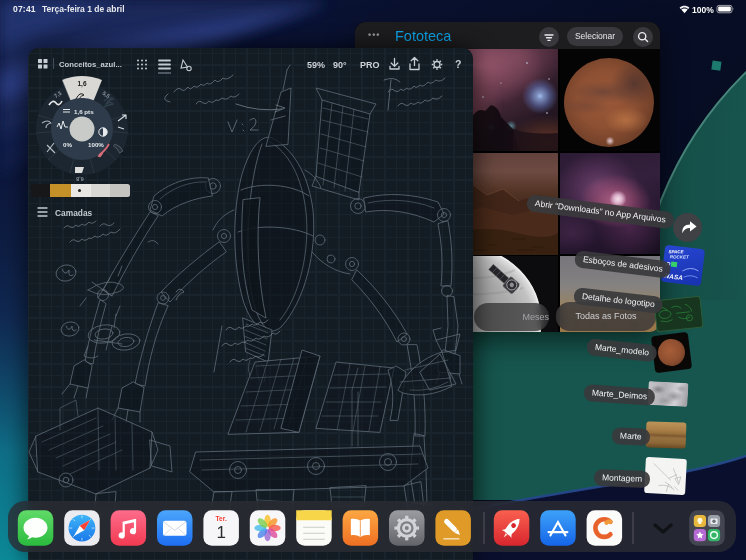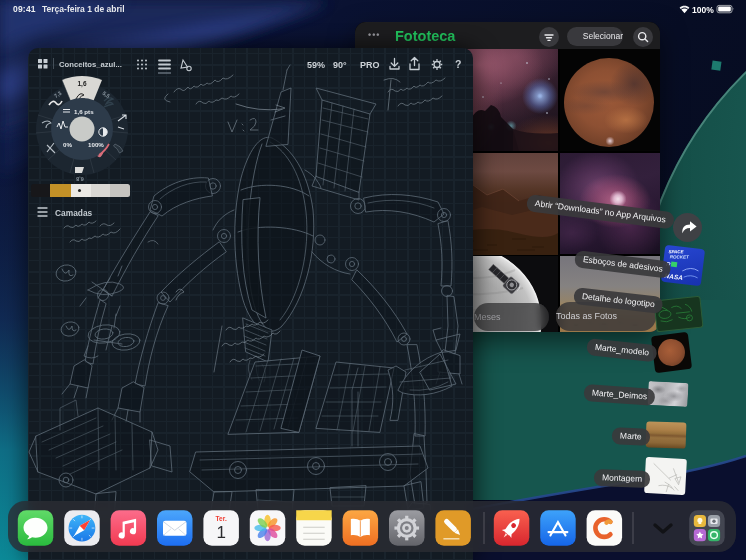--- a/index.html
+++ b/index.html
@@ -51,48 +51,48 @@
     <circle cx="1003" cy="335" r="368.5" fill="url(#greeng)"></circle>
     <circle cx="1003" cy="335" r="367.5" fill="none" stroke="#4e8a80" stroke-width="2" opacity="0.9"></circle>
     <rect x="440" y="300" width="306" height="200" fill="#16564e"></rect>
 
     <rect x="712" y="61" width="9" height="9" fill="#1d7a6e" transform="rotate(8 716 65)"></rect>
 
     <path d="M400,560 L400,524 C470,508 560,493 640,480 C690,472 725,463 746,456 L746,560 Z" fill="#0a0f2e"></path>
     <path d="M400,524 C470,508 560,493 640,480 C690,472 725,463 746,456" fill="none" stroke="#27498f" stroke-width="2.4" opacity="0.9"></path>
   </svg>
 
-  <div class="abs" style="left:13px;top:4px;color:#eef0f2;font-size:8.5px;font-weight:700;letter-spacing:.2px">09:41</div>
+  <div class="abs" style="left:13px;top:4px;color:#eef0f2;font-size:8.5px;font-weight:700;letter-spacing:.2px">07:41</div>
   <div class="abs" style="left:42px;top:4px;color:#e7e9ec;font-size:8.5px;font-weight:700">Terça-feira 1 de abril</div>
   <svg class="abs" style="left:679px;top:4px" width="60" height="10" viewBox="0 0 60 10">
     <g fill="#fff">
       <path d="M5.5 9.2 L2.3 5.6 C4.1 4 6.9 4 8.7 5.6 Z"></path>
       <path d="M0.6 3.8 C3.4 1.2 7.6 1.2 10.4 3.8 L9.3 5 C7 2.9 4 2.9 1.7 5 Z" opacity="0.95"></path>
     </g>
     <text x="13" y="8.6" fill="#fff" font-size="8.5" font-weight="600" font-family="Liberation Sans">100%</text>
     <rect x="38" y="1.4" width="15" height="7.4" rx="2" fill="none" stroke="#aeb1b6" stroke-width="0.9"></rect>
     <rect x="39.2" y="2.6" width="12.6" height="5" rx="1" fill="#fff"></rect>
     <path d="M53.8 3.6 q1.4 1 0 2.6 z" fill="#aeb1b6"></path>
   </svg>
 
   <div class="abs" style="left:355px;top:22px;width:305px;height:310px;background:#000;border-radius:11px;overflow:hidden;box-shadow:0 10px 26px rgba(0,0,0,0.5)">
 
     <div class="abs" style="left:0;top:0;width:305px;height:27px;background:#1d1d1f"></div>
     <div class="abs" style="left:13px;top:8px;color:#98989e;font-size:9px;font-weight:700;letter-spacing:1px">•••</div>
-    <div class="abs" style="left:40px;top:6px;color:#22c55e;font-size:14.5px;font-weight:700">Fototeca</div>
+    <div class="abs" style="left:40px;top:6px;color:#0ea5e9;font-size:14.5px;font-weight:400">Fototeca</div>
     <div class="abs" style="left:184px;top:5px;width:20px;height:20px;border-radius:50%;background:#39393d">
       <svg width="20" height="20" viewBox="0 0 20 20">
           <g stroke="#e9e9ec" stroke-width="1.4" stroke-linecap="round">
             <line x1="6" y1="8" x2="14" y2="8"></line>
             <line x1="7.5" y1="10.7" x2="12.5" y2="10.7"></line>
             <line x1="9" y1="13.4" x2="11" y2="13.4"></line>
           </g>
         </svg>
     </div>
-    <div class="abs" style="left:212px;top:5px;width:56px;height:19px;border-radius:10px;background:#39393d;color:#e9e9ec;font-size:8.5px;text-align:right;line-height:19px">Selecionar</div>
+    <div class="abs" style="left:212px;top:5px;width:56px;height:19px;border-radius:10px;background:#39393d;color:#e9e9ec;font-size:8.5px;text-align:center;line-height:19px">Selecionar</div>
     <div class="abs" style="left:278px;top:5px;width:20px;height:20px;border-radius:50%;background:#39393d">
       <svg width="20" height="20" viewBox="0 0 20 20">
           <circle cx="9.2" cy="9.2" r="3.6" fill="none" stroke="#e9e9ec" stroke-width="1.4"></circle>
           <line x1="12" y1="12" x2="14.6" y2="14.6" stroke="#e9e9ec" stroke-width="1.4" stroke-linecap="round"></line>
         </svg>
     </div>
 
     <div class="abs" style="left:102px;top:27px;width:101px;height:101.5px;background:
       radial-gradient(circle 24px at 83px 47px, rgba(150,178,230,0.95), rgba(95,115,185,0.5) 45%, rgba(60,60,120,0) 75%),
       radial-gradient(circle 3px at 83px 47px, #f0f6ff, rgba(255,255,255,0) 95%),
@@ -183,22 +183,22 @@
         <g fill="#3a2d1c">
             <ellipse cx="30" cy="66" rx="2" ry="1"></ellipse>
             <ellipse cx="44" cy="68" rx="2.5" ry="1.1"></ellipse>
             <ellipse cx="60" cy="66" rx="2" ry="1"></ellipse>
             <ellipse cx="75" cy="69" rx="2.5" ry="1.1"></ellipse>
             <ellipse cx="16" cy="69" rx="2" ry="1"></ellipse>
           </g>
       </svg>
     </div>
 
-    <div class="abs" style="left:119px;top:281px;width:75px;height:28px;border-radius:14px;background:rgba(48,48,50,0.72);color:#a2a2a6;font-size:9px;text-align:left;line-height:28px;backdrop-filter:blur(5px)">Meses</div>
-    <div class="abs" style="left:201px;top:280px;width:100px;height:29px;border-radius:14px;background:rgba(52,52,56,0.78);color:#cfcfd3;font-size:9px;line-height:29px;backdrop-filter:blur(5px)">Todas as Fotos</div>
+    <div class="abs" style="left:119px;top:281px;width:75px;height:28px;border-radius:14px;background:rgba(48,48,50,0.72);color:#a2a2a6;font-size:9px;text-align:right;line-height:28px;backdrop-filter:blur(5px)">Meses</div>
+    <div class="abs" style="left:201px;top:280px;width:100px;height:29px;border-radius:14px;background:rgba(52,52,56,0.78);color:#cfcfd3;font-size:9px;text-align:center;line-height:29px;backdrop-filter:blur(5px)">Todas as Fotos</div>
   </div>
 
   <div class="abs" style="left:28px;top:48px;width:445px;height:512px;border-radius:10px 10px 0 0;overflow:hidden;box-shadow:6px 0 22px rgba(0,0,0,0.45), -6px 0 22px rgba(0,0,0,0.35);
        background:
        repeating-linear-gradient(0deg, #19232c 0px, #19232c 1px, transparent 1px, transparent 11.5px),
        repeating-linear-gradient(90deg, #19232c 0px, #19232c 1px, transparent 1px, transparent 11.5px),
        #131b23;">
   </div>
 
   <svg class="abs" style="left:28px;top:48px" width="445" height="512" viewBox="28 48 445 512">

